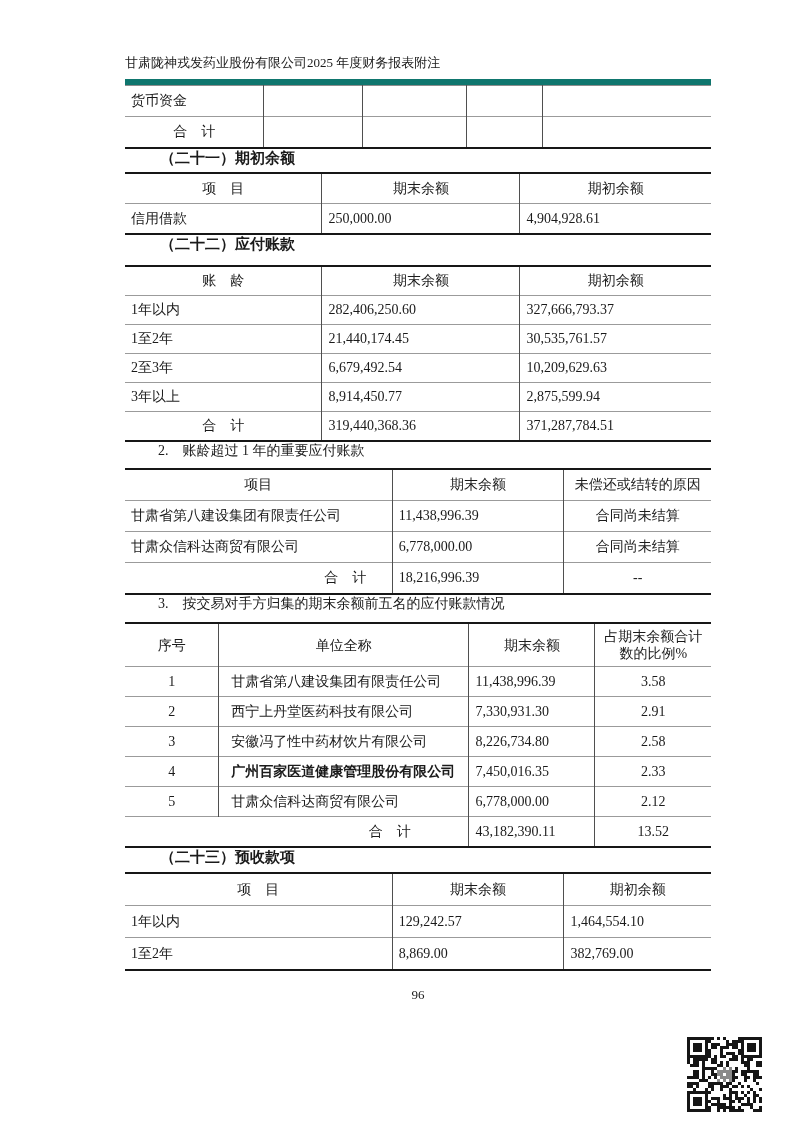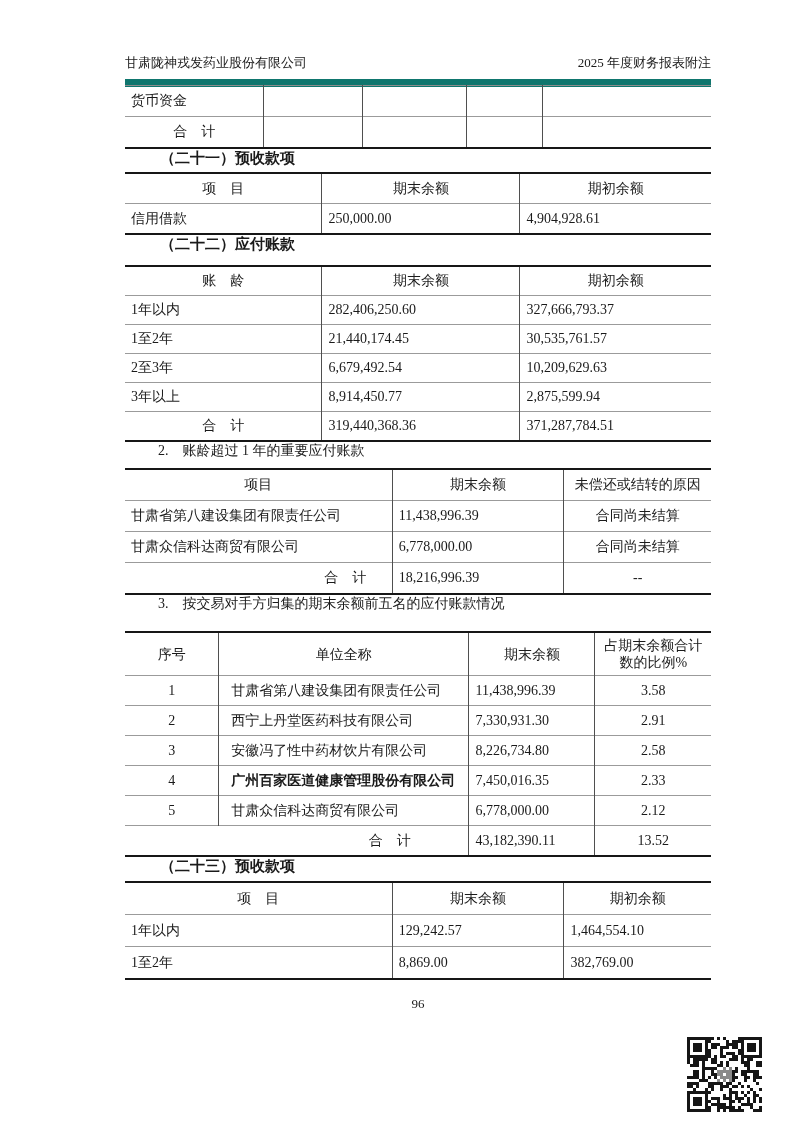--- a/index.html
+++ b/index.html
@@ -1,22 +1,22 @@
 <!DOCTYPE html>
 <html><head>
 <meta charset="utf-8">
 <style>
   html,body{margin:0;padding:0;background:#ffffff;}
   body{font-family:"Liberation Serif","DejaVu Serif",serif;color:#1a1a1a;}
   .page{position:relative;width:794px;height:1122px;background:#fff;overflow:hidden;}
 
   
   .hdr{position:absolute;left:125px;top:54px;width:586px;display:flex;
-       justify-content:space-between;align-items:flex-end;font-size:13px;
-       padding-bottom:7px;border-bottom:8px solid #0f766e;}
+       justify-content:flex-start;align-items:flex-end;font-size:13px;
+       padding-bottom:7px;border-bottom:6px solid #0f766e;}
 
   
   .main{position:absolute;left:125px;top:85px;width:586px;}
 
   h3.sec{font-size:15px;font-weight:bold;margin:0;padding-left:35px;line-height:19px;}
   p.sub{font-size:14px;margin:0;padding-left:33px;line-height:18px;}
 
   table.fin{width:100%;border-collapse:collapse;table-layout:fixed;
             border-top:2.5px solid #161616;border-bottom:2.5px solid #161616;}
   table.fin.thin-top{border-top:1px solid #8d8d8d;}
@@ -31,21 +31,21 @@
   .aging td{height:28px;}
   .t22 td{height:30px;}
   .t3 td{height:29px;}
   .t3 tr.hd td{height:auto;padding:4px 6px;line-height:17px;white-space:normal;}
   .t23 td{height:31px;}
   .shift-t22{padding-left:180px !important;}
   .shift-t3{padding-left:192px !important;}
 
   .mt-s21{margin-top:5px;} .mt-t21{margin-top:4px;} .mt-s22{margin-top:4px;}
   .mt-sub1{margin-top:8px;} .mt-aging{margin-top:11px;} .mt-sub2{margin-top:8px;}
-  .mt-t22{margin-top:8px;} .mt-sub3{margin-top:6px;} .mt-t3{margin-top:18px;}
+  .mt-t22{margin-top:8px;} .mt-sub3{margin-top:6px;} .mt-t3{margin-top:9px;}
   .mt-s23{margin-top:3px;} .mt-t23{margin-top:5px;}
 
   .pagenum{margin-top:16px;text-align:center;font-size:13px;}
 
   
   .qr{position:absolute;left:687px;top:1037px;width:75px;height:75px;
       display:grid;grid-template-columns:repeat(25,1fr);grid-template-rows:repeat(25,1fr);
       background:#fff;}
   .qr i{display:block;}
   .qr i.b{background:#161616;}
@@ -82,21 +82,21 @@
       <tr>
         <td class="tc">合　计</td>
         <td></td>
         <td></td>
         <td></td>
         <td></td>
       </tr>
     </tbody>
       </table>
 
-    <h3 class="sec mt-s21">（二十一）预收款项</h3>
+    <h3 class="sec mt-s21">（二十一）期初余额</h3>
 
     <table class="fin t21 mt-t21">
       <colgroup>
           <col style="width:33.6%">
           <col style="width:33.8%">
           <col>
         </colgroup>
       <tbody>
           <tr class="hd">
         <td>项　目</td>

